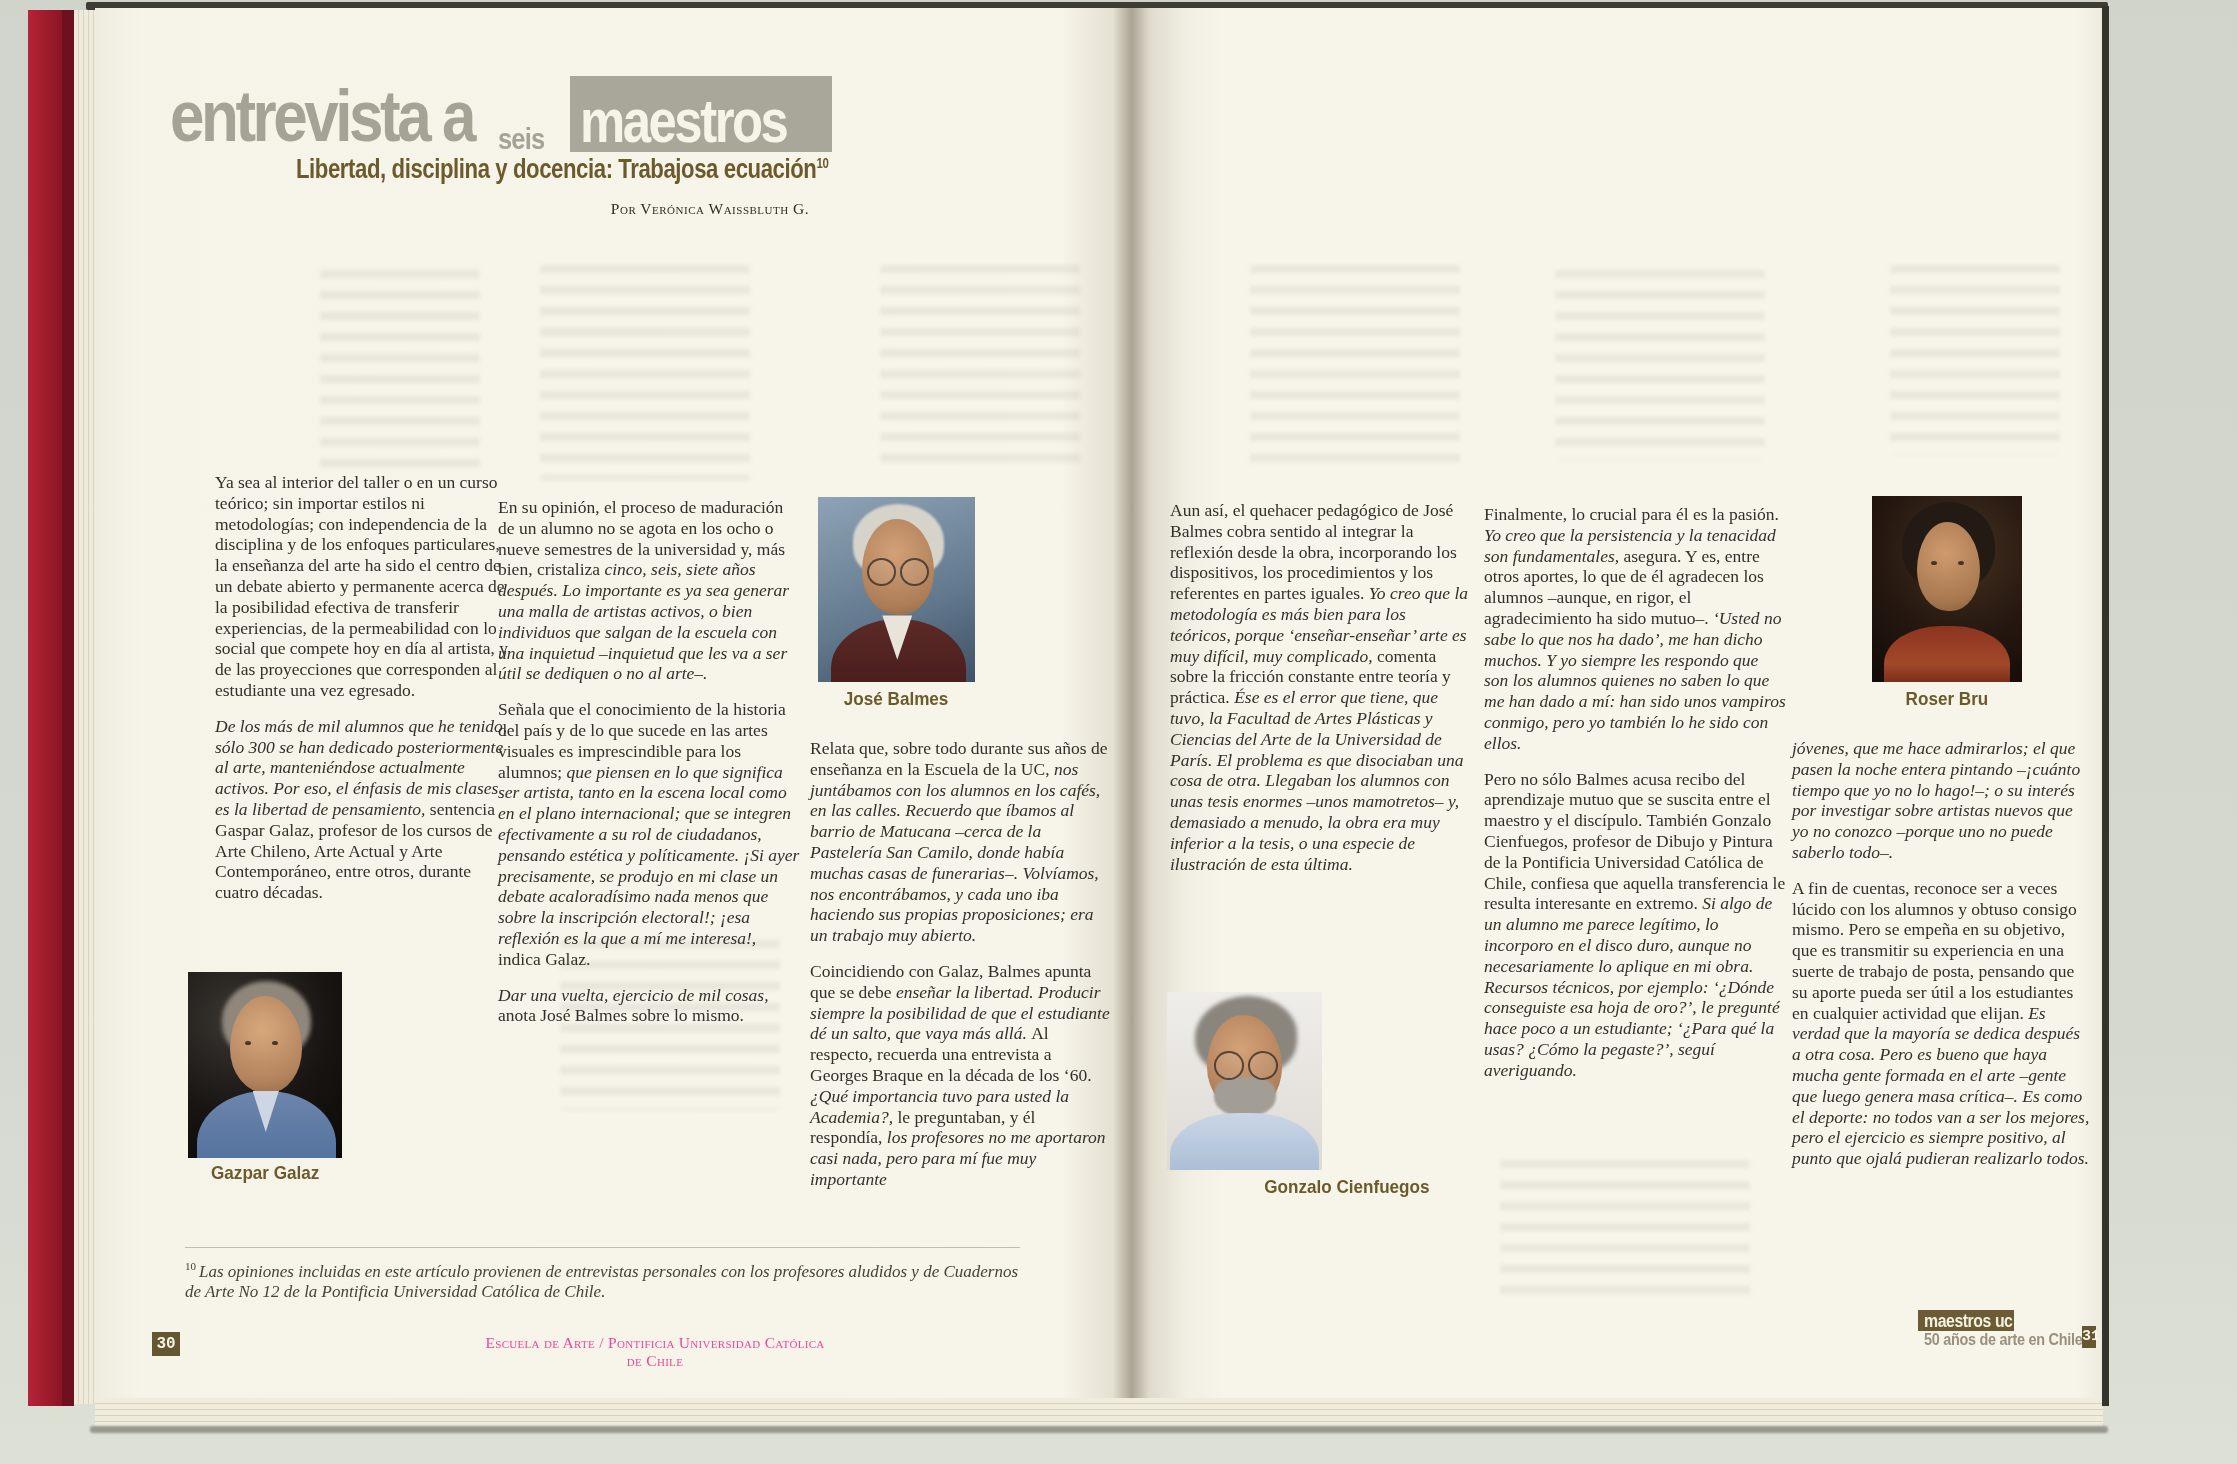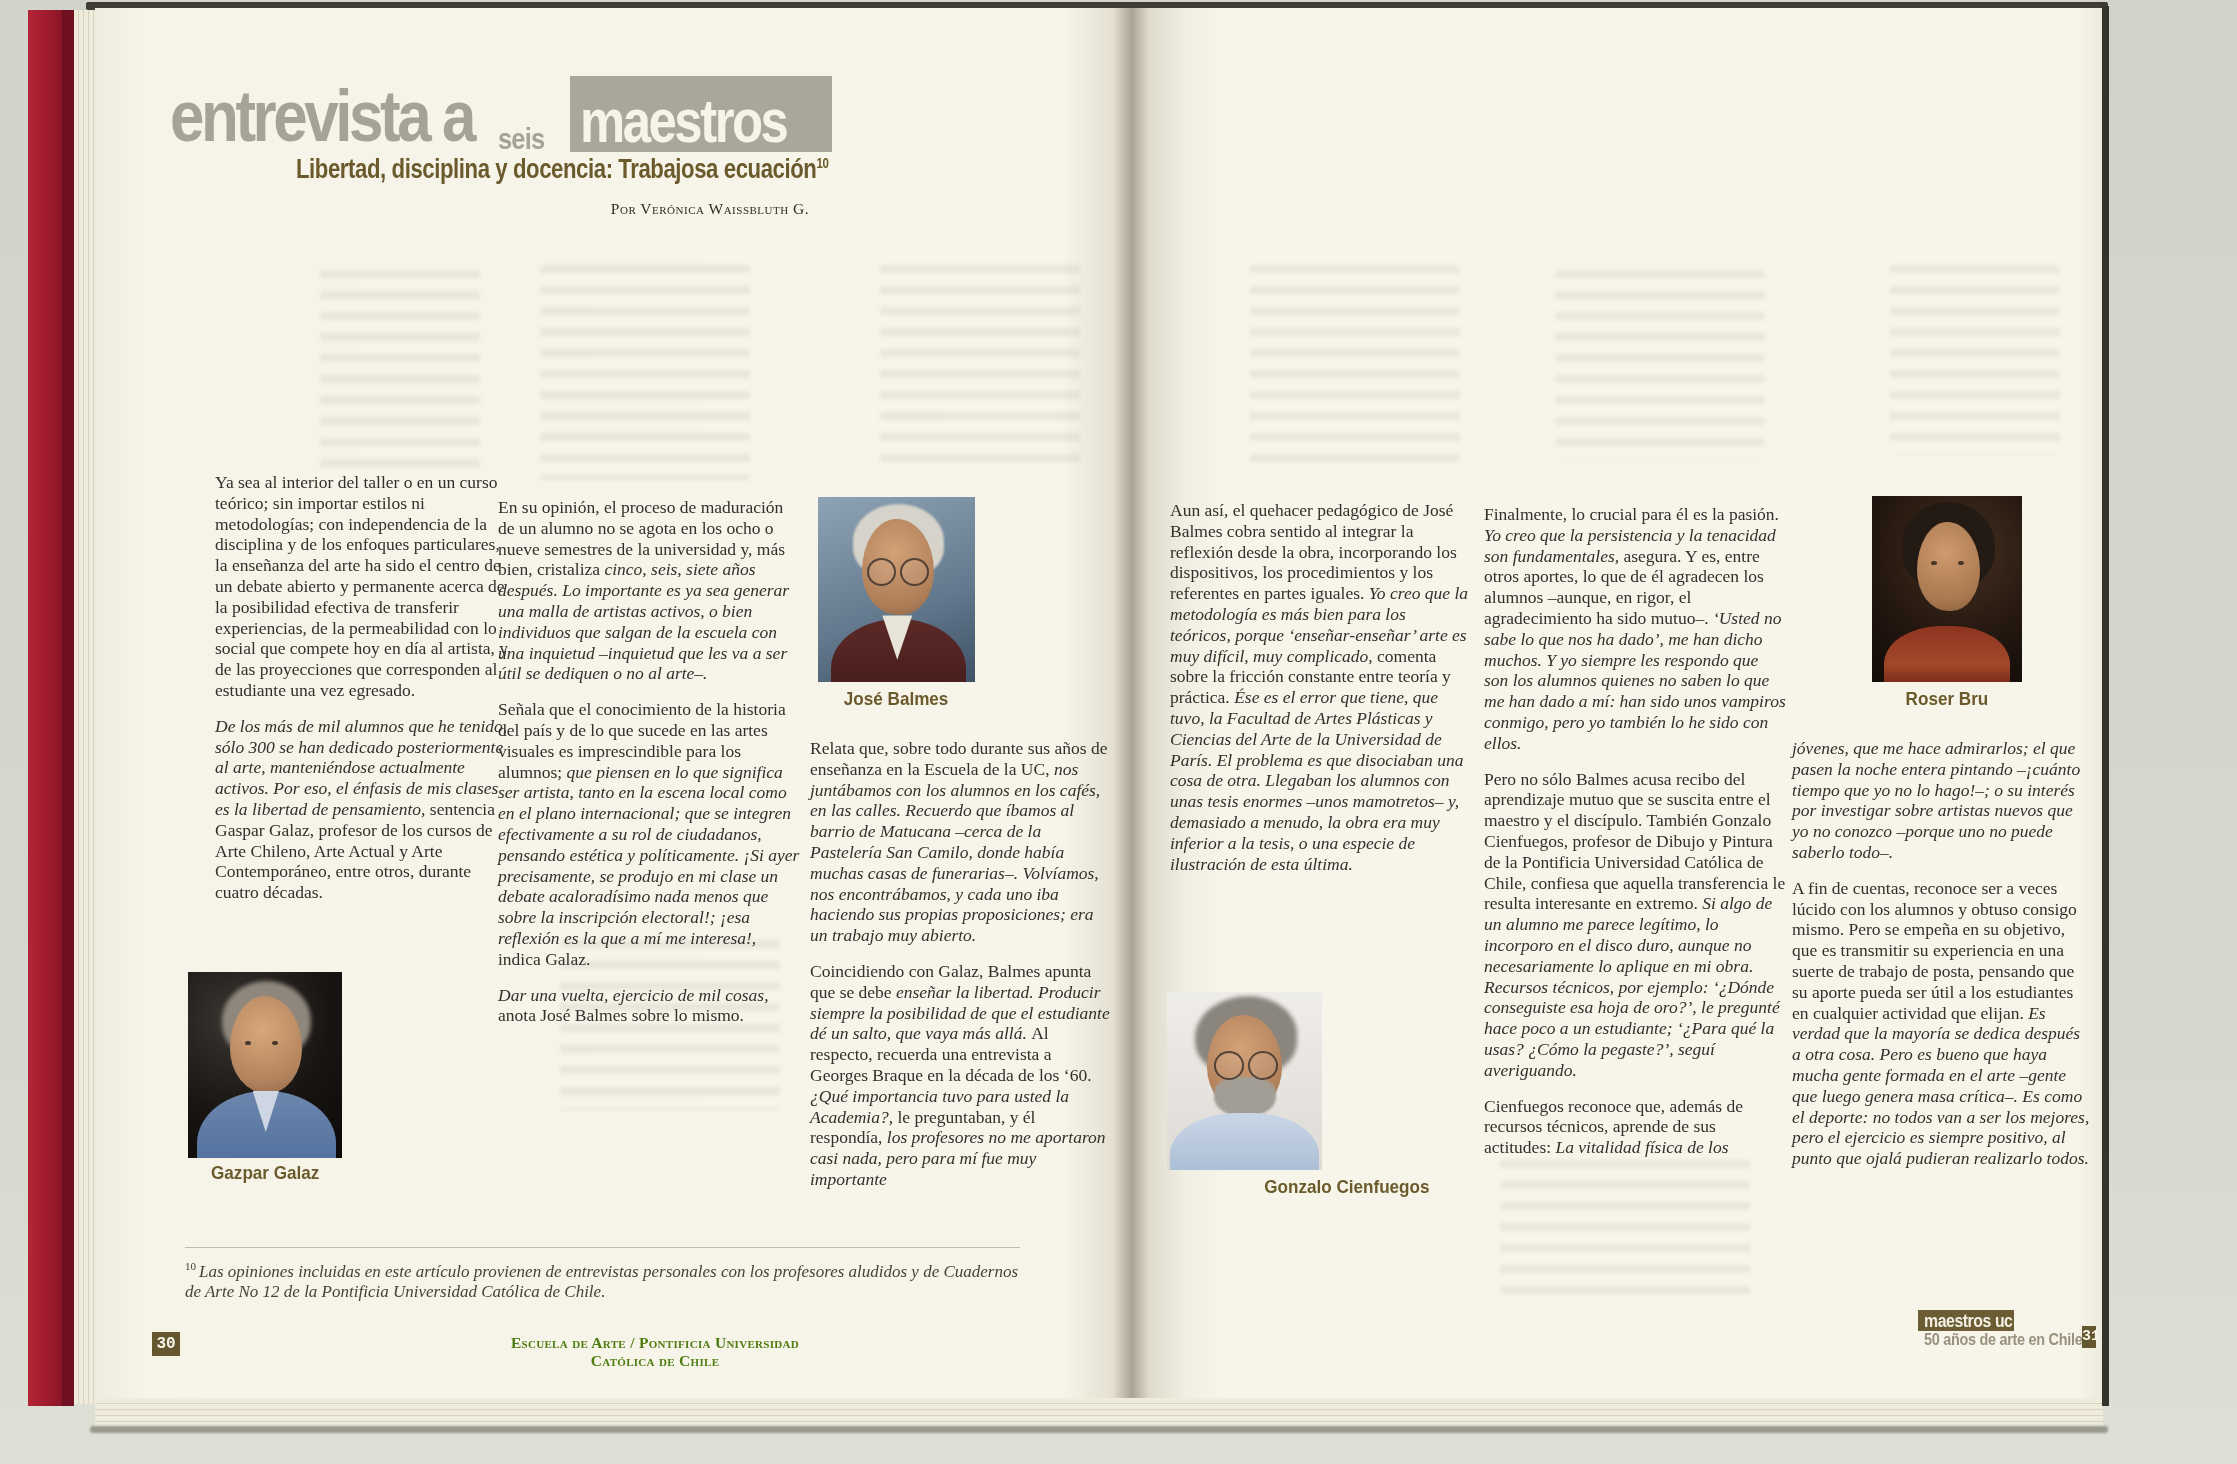--- a/index.html
+++ b/index.html
@@ -36,21 +36,21 @@
   .col p{margin:0 0 15px 0;}
   .it{font-style:italic;}
   
   .caption{position:absolute;font-family:"Liberation Sans",sans-serif;font-weight:bold;font-size:19px;color:#6b5a2b;text-align:center;white-space:nowrap;}
   .caption>span{display:inline-block;transform:scaleX(.9);}
   
   .footnote-rule{left:185px;top:1247px;width:835px;height:1px;background:#c2bcab;}
   .footnote{left:185px;top:1256px;width:845px;font-style:italic;font-size:17px;line-height:20px;color:#45423a;}
   .footnote sup{font-style:normal;font-size:11px;margin-right:3px;}
   .pagenum-box{width:28px;height:24px;background:#64562e;color:#f6f3e9;font-family:Liberation Mono, monospace;font-weight:bold;font-size:16px;text-align:center;line-height:24px;}
-  .footer-left-text{left:480px;top:1334px;width:350px;text-align:center;font-variant:small-caps;font-weight:bold;font-size:15.5px;color:#4d7c0f;letter-spacing:.3px;}
+  .footer-left-text{left:480px;top:1334px;width:350px;text-align:center;font-variant:small-caps;font-weight:normal;font-size:15.5px;color:#ec4899;letter-spacing:.3px;}
   .brand-block{left:1918px;top:1310px;width:96px;height:21px;background:#6b5c33;}
   .brand-text{left:1924px;top:1311px;font-family:"Liberation Sans",sans-serif;font-weight:bold;font-size:18px;line-height:20px;color:#f4f1e4;letter-spacing:-.5px;transform:scaleX(.88);transform-origin:left top;white-space:nowrap;}
   .brand-sub{left:1924px;top:1331px;font-family:"Liberation Sans",sans-serif;font-weight:bold;font-size:16px;color:#99917d;letter-spacing:-.3px;transform:scaleX(.9);transform-origin:left top;white-space:nowrap;}
   
   .photo{position:absolute;overflow:hidden;}
   .photo .ly{position:absolute;}
   .face{border-radius:48% 52% 46% 50%/55% 55% 46% 46%;}
   .eyes{width:6px;height:4px;border-radius:50%;background:rgba(40,30,25,.8);box-shadow:27px 0 0 rgba(40,30,25,.8);}
   .spec{border:2.5px solid rgba(35,30,28,.7);border-radius:50%;background:rgba(255,255,255,.08);}
 </style>
@@ -123,21 +123,20 @@
 <div class="abs footnote"><sup>10</sup><span>Las opiniones incluidas en este artículo provienen de entrevistas personales con los profesores aludidos y de Cuadernos de Arte No 12 de la Pontificia Universidad Católica de Chile.</span></div>
 <div class="abs pagenum-box" style="left:152px;top:1332px;">30</div>
 <div class="abs footer-left-text">Escuela de Arte / Pontificia Universidad Católica de Chile</div>
 
 <div class="col" style="left:1170px;top:500px;width:300px;">
     <p><span>Aun así, el quehacer pedagógico de José Balmes cobra sentido al integrar la reflexión desde la obra, incorporando los dispositivos, los procedimientos y los referentes en partes iguales. </span><span class="it">Yo creo que la metodología es más bien para los teóricos, porque ‘enseñar-enseñar’ arte es muy difícil, muy complicado, </span><span>comenta sobre la fricción constante entre teoría y práctica. </span><span class="it">Ése es el error que tiene, que tuvo, la Facultad de Artes Plásticas y Ciencias del Arte de la Universidad de París. El problema es que disociaban una cosa de otra. Llegaban los alumnos con unas tesis enormes –unos mamotretos– y, demasiado a menudo, la obra era muy inferior a la tesis, o una especie de ilustración de esta última.</span></p>
   </div>
 <div class="col" style="left:1484px;top:504px;width:302px;">
     <p><span>Finalmente, lo crucial para él es la pasión. </span><span class="it">Yo creo que la persistencia y la tenacidad son fundamentales, </span><span>asegura. Y es, entre otros aportes, lo que de él agradecen los alumnos –aunque, en rigor, el agradecimiento ha sido mutuo–. </span><span class="it">‘Usted no sabe lo que nos ha dado’, me han dicho muchos. Y yo siempre les respondo que son los alumnos quienes no saben lo que me han dado a mí: han sido unos vampiros conmigo, pero yo también lo he sido con ellos.</span></p>
     <p><span>Pero no sólo Balmes acusa recibo del aprendizaje mutuo que se suscita entre el maestro y el discípulo. También Gonzalo Cienfuegos, profesor de Dibujo y Pintura de la Pontificia Universidad Católica de Chile, confiesa que aquella transferencia le resulta interesante en extremo. </span><span class="it">Si algo de un alumno me parece legítimo, lo incorporo en el disco duro, aunque no necesariamente lo aplique en mi obra. Recursos técnicos, por ejemplo: ‘¿Dónde conseguiste esa hoja de oro?’, le pregunté hace poco a un estudiante; ‘¿Para qué la usas? ¿Cómo la pegaste?’, seguí averiguando.</span></p>
-    <p><span>Cienfuegos reconoce que, además de recursos técnicos, aprende de sus actitudes: </span><span class="it">La vitalidad física de los</span></p>
   </div>
 <div class="col" style="left:1792px;top:738px;width:300px;">
     <p><span class="it">jóvenes, que me hace admirarlos; el que pasen la noche entera pintando –¡cuánto tiempo que yo no lo hago!–; o su interés por investigar sobre artistas nuevos que yo no conozco –porque uno no puede saberlo todo–.</span></p>
     <p><span>A fin de cuentas, reconoce ser a veces lúcido con los alumnos y obtuso consigo mismo. Pero se empeña en su objetivo, que es transmitir su experiencia en una suerte de trabajo de posta, pensando que su aporte pueda ser útil a los estudiantes en cualquier actividad que elijan. </span><span class="it">Es verdad que la mayoría se dedica después a otra cosa. Pero es bueno que haya mucha gente formada en el arte –gente que luego genera masa crítica–. Es como el deporte: no todos van a ser los mejores, pero el ejercicio es siempre positivo, al punto que ojalá pudieran realizarlo todos.</span></p>
   </div>
 
 <div class="photo" style="left:1167px;top:992px;width:155px;height:178px;">
   <div class="ly" style="left:0;top:0;width:100%;height:100%;background:linear-gradient(180deg,#efedea,#dedbd5);"></div>
   <div class="ly" style="left:18%;top:2%;width:66%;height:45%;background:#8a857d;border-radius:55% 50% 45% 45%;filter:blur(2px);"></div>
   <div class="ly face" style="left:26%;top:13%;width:48%;height:54%;background:radial-gradient(circle at 45% 35%,#d4a278,#ae7e58 72%,#8d6546);"></div>

